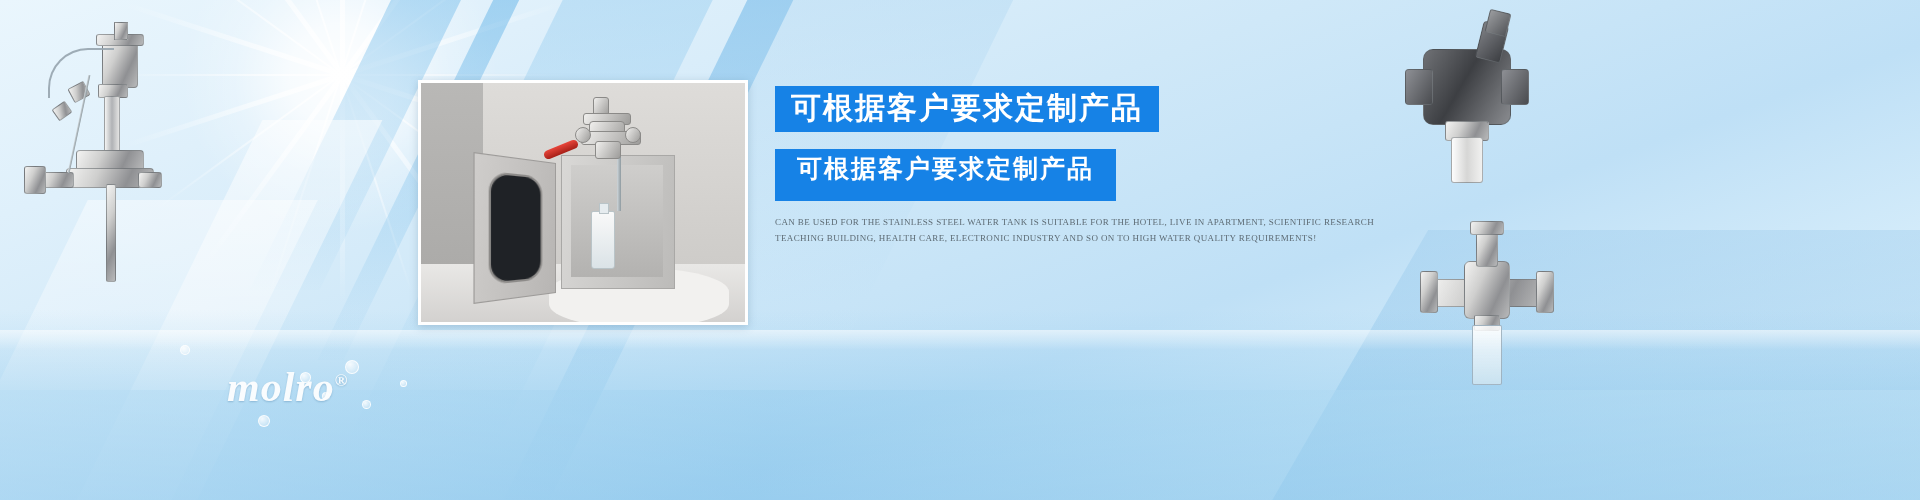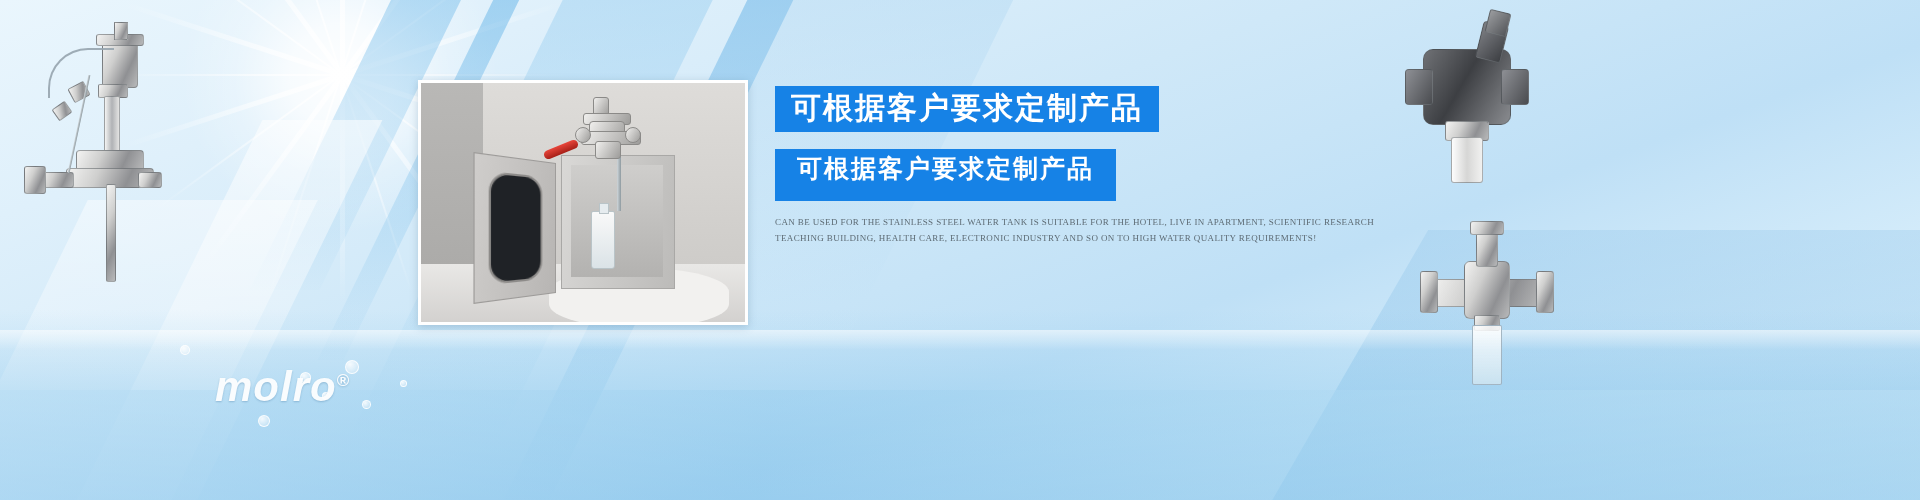--- a/index.html
+++ b/index.html
@@ -78,21 +78,21 @@
   .tag1{display:inline-block;margin-top:14px;background:#1682e6;color:#fff;font-weight:700;
     font-size:30px;letter-spacing:2px;padding:7px 16px 9px 16px;white-space:nowrap;line-height:1;}
   .desc{margin-top:16px;font-size:23px;color:#2a3a44;letter-spacing:1px;white-space:nowrap;line-height:1;
     text-shadow:0 1px 0 rgba(255,255,255,.5);}
   .tag2{display:inline-block;margin-top:17px;background:#1682e6;color:#fff;font-weight:700;
     font-size:25px;letter-spacing:2px;padding:7px 22px 20px 22px;white-space:nowrap;line-height:1;}
   .eng{margin-top:14px;width:610px;font-family:"Liberation Serif",serif;font-size:9px;
     color:#5d6b74;line-height:1.75;letter-spacing:.4px;text-transform:uppercase;}
 
   
-  .logo{position:absolute;left:215px;top:363px;font-family:Liberation Sans, sans-serif;font-weight:700;
+  .logo{position:absolute;left:227px;top:363px;font-family:Liberation Serif, serif;font-weight:700;
     font-style:italic;font-size:42px;color:#ffffff;opacity:.92;letter-spacing:1px;
     text-shadow:0 1px 2px rgba(80,130,170,.45);}
   .logo sup{font-size:17px;vertical-align:super;font-style:normal;}
 </style>
 </head>
 <body>
 
 <div class="banner">
 
   <div class="bg-layer">

